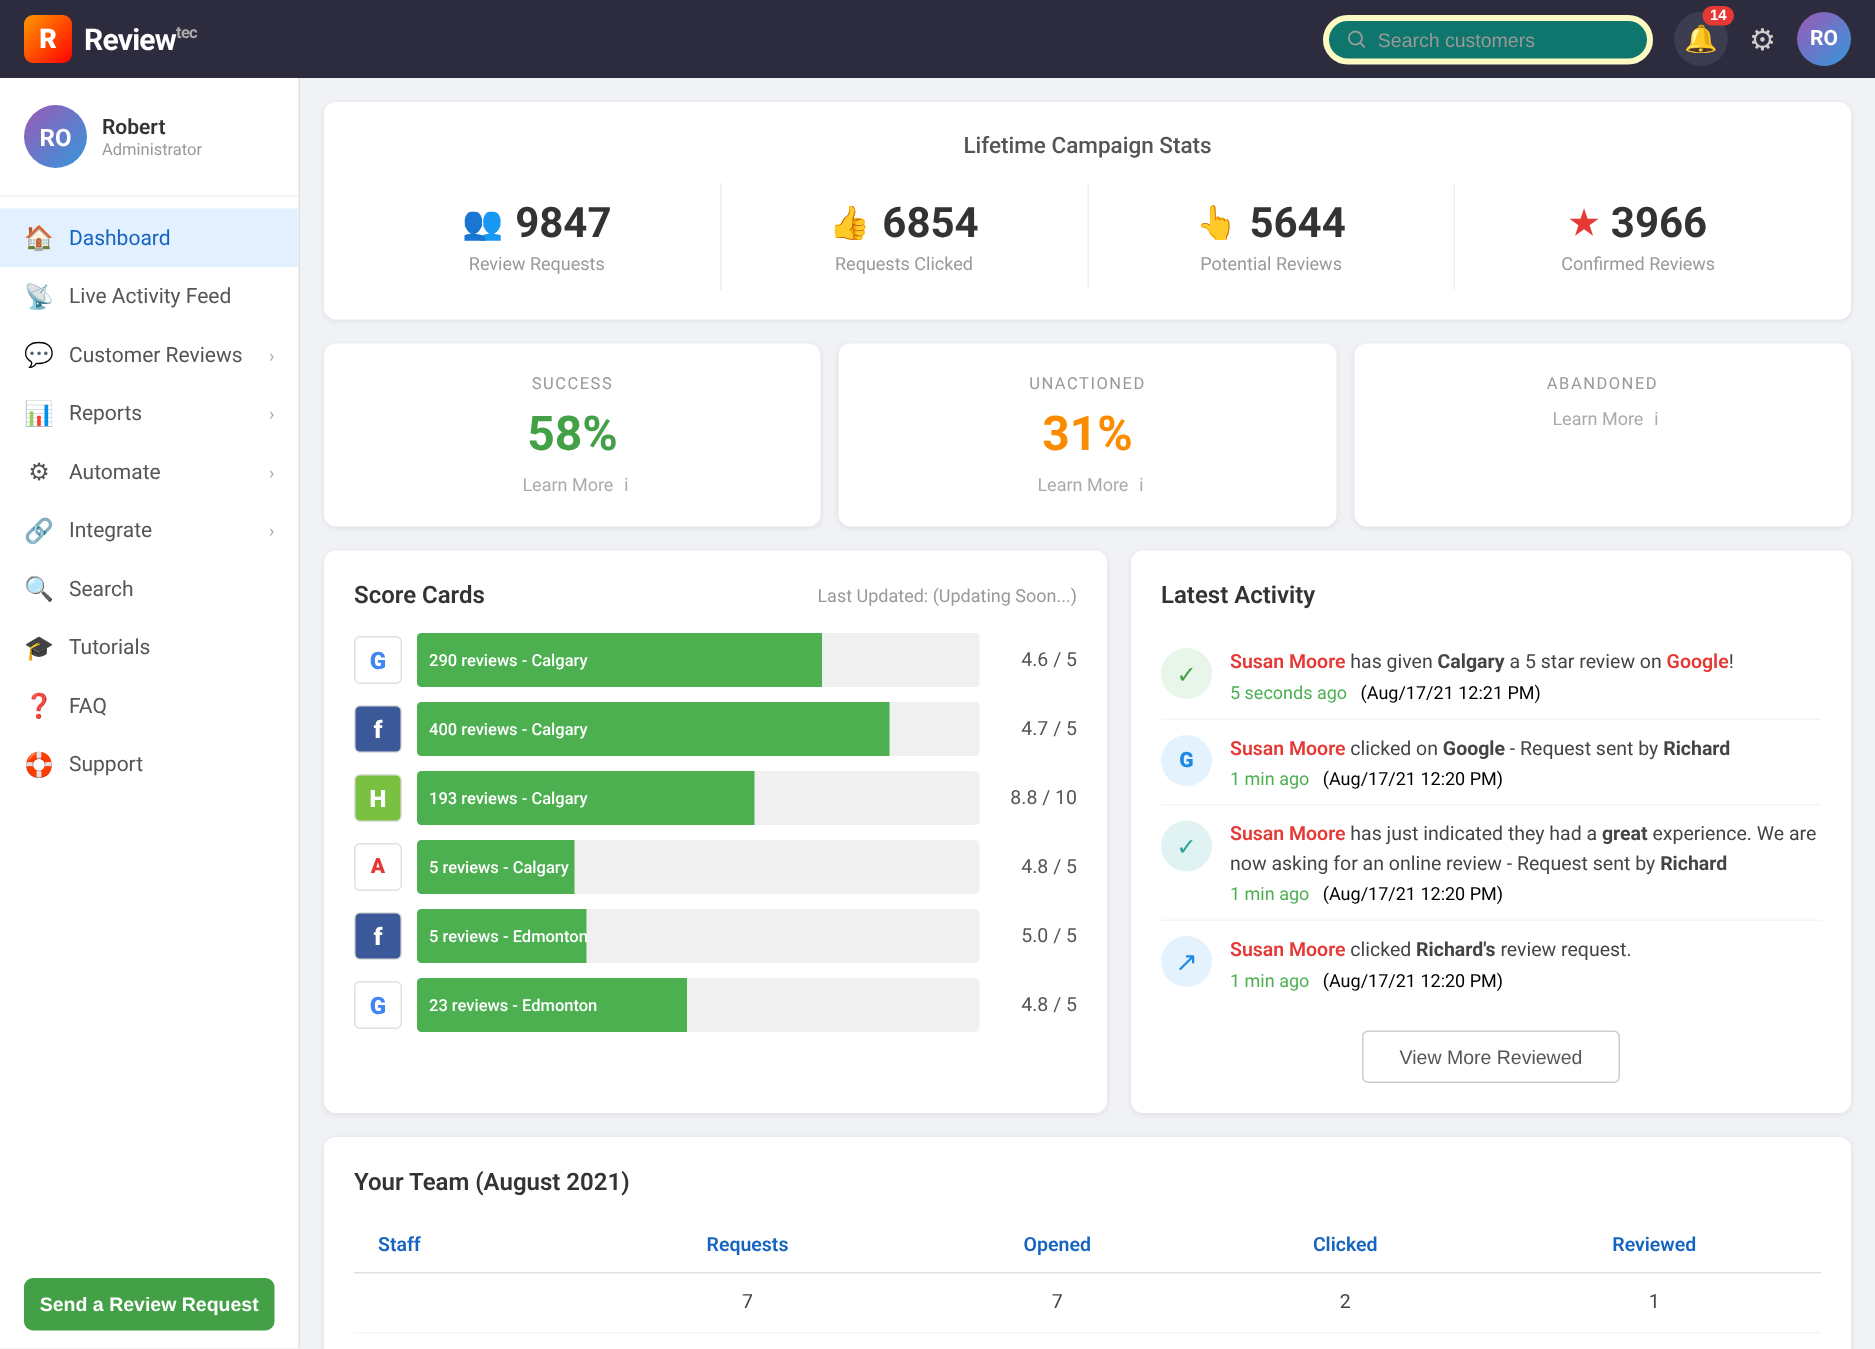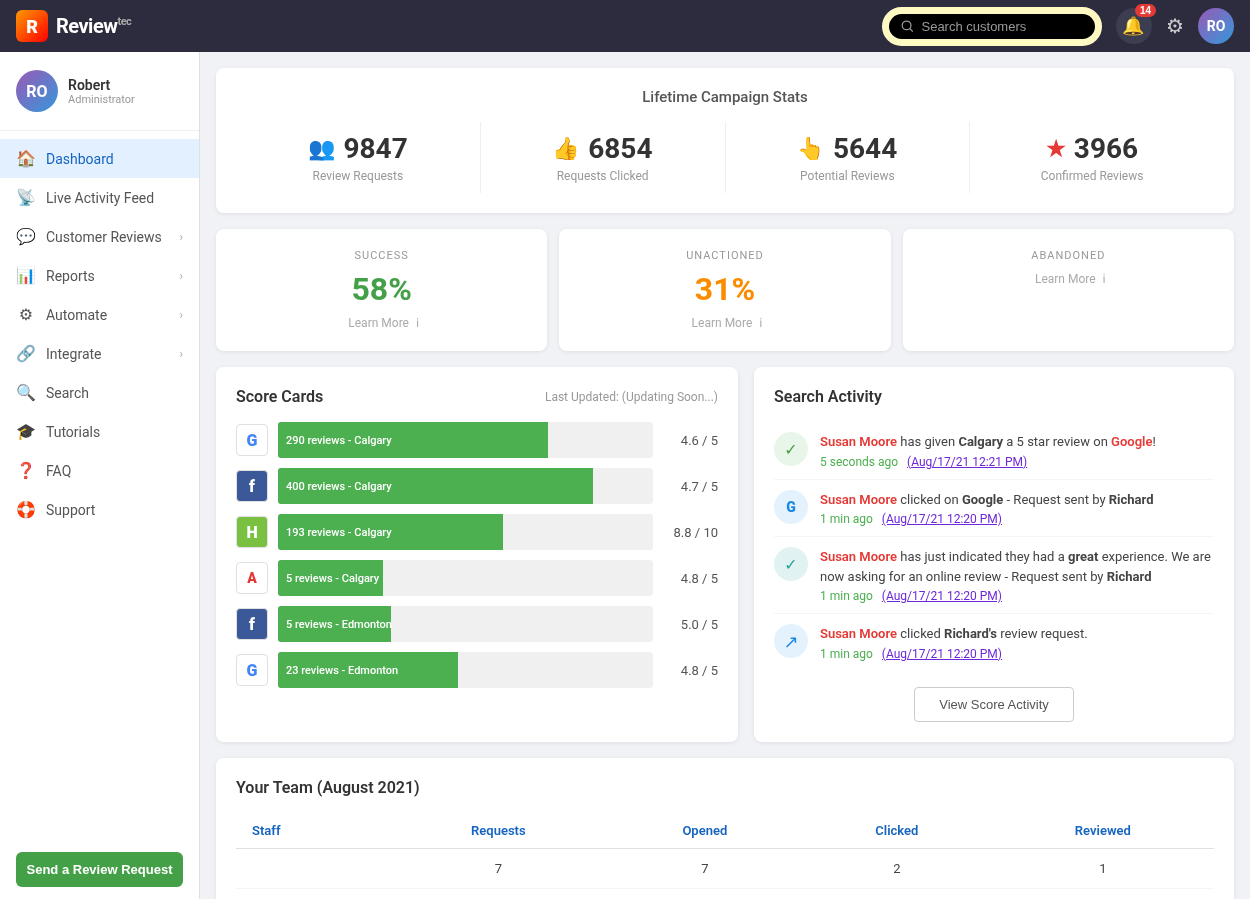--- a/index.html
+++ b/index.html
@@ -41,22 +41,22 @@
       color: #aaa;
       font-size: 11px;
       vertical-align: super;
     }
     .topnav-right {
       display: flex;
       align-items: center;
       gap: 14px;
     }
     .search-bar {
-      background: #000000;
-      border: 7px solid #fef9c3;
+      background: #0f766e;
+      border: 4px solid #fef9c3;
       border-radius: 20px;
       display: flex;
       align-items: center;
       padding: 5px 12px;
       gap: 8px;
       width: 220px;
     }
     .search-bar input {
       background: transparent;
       border: none;
@@ -371,21 +371,21 @@
       font-size: 16px;
       flex-shrink: 0;
     }
     .activity-icon.green { background: #e8f5e9; color: #43a047; }
     .activity-icon.blue { background: #e3f2fd; color: #1e88e5; }
     .activity-icon.teal { background: #e0f2f1; color: #26a69a; }
     .activity-text { font-size: 13px; color: #444; line-height: 1.5; }
     .activity-text a { color: #e53935; font-weight: 600; text-decoration: none; }
     .activity-text strong { font-weight: 700; }
     .activity-time { font-size: 12px; color: #4caf50; margin-top: 3px; }
-    .activity-time span { color: #6d28d9; margin-left: 6px; text-decoration: underline; }
+    .activity-time span { color: #000000; margin-left: 6px; }
     .view-more-btn {
       display: block;
       margin: 16px auto 0;
       border: 1px solid #ccc;
       background: #fff;
       border-radius: 4px;
       padding: 9px 24px;
       cursor: pointer;
       font-size: 13px;
       color: #555;
@@ -616,21 +616,21 @@
           <div class="score-logo" style="color:#4285F4;font-weight:900;font-size:16px;">G</div>
           <div class="score-bar-wrap">
             <div class="score-bar" style="width:48%">23 reviews - Edmonton</div>
           </div>
           <span class="score-rating">4.8 / 5</span>
         </div>
 
       </div>
 
       <div class="activity-panel">
-        <div class="activity-title">Search Activity</div>
+        <div class="activity-title">Latest Activity</div>
 
         <div class="activity-item">
           <div class="activity-icon green">✓</div>
           <div>
             <div class="activity-text">
               <a href="#">Susan Moore</a> has given <strong>Calgary</strong> a 5 star review on <a href="#">Google</a>!
             </div>
             <div class="activity-time">
               5 seconds ago <span>(Aug/17/21 12:21 PM)</span>
             </div>
@@ -666,21 +666,21 @@
           <div>
             <div class="activity-text">
               <a href="#">Susan Moore</a> clicked <strong>Richard's</strong> review request.
             </div>
             <div class="activity-time">
               1 min ago <span>(Aug/17/21 12:20 PM)</span>
             </div>
           </div>
         </div>
 
-        <button class="view-more-btn">View Score Activity</button>
+        <button class="view-more-btn">View More Reviewed</button>
       </div>
     </div>
 
     <div class="team-panel">
       <div class="team-title">Your Team (August 2021)</div>
       <table class="team-table">
         <thead>
           <tr>
             <th>Staff</th>
             <th class="center">Requests</th>

